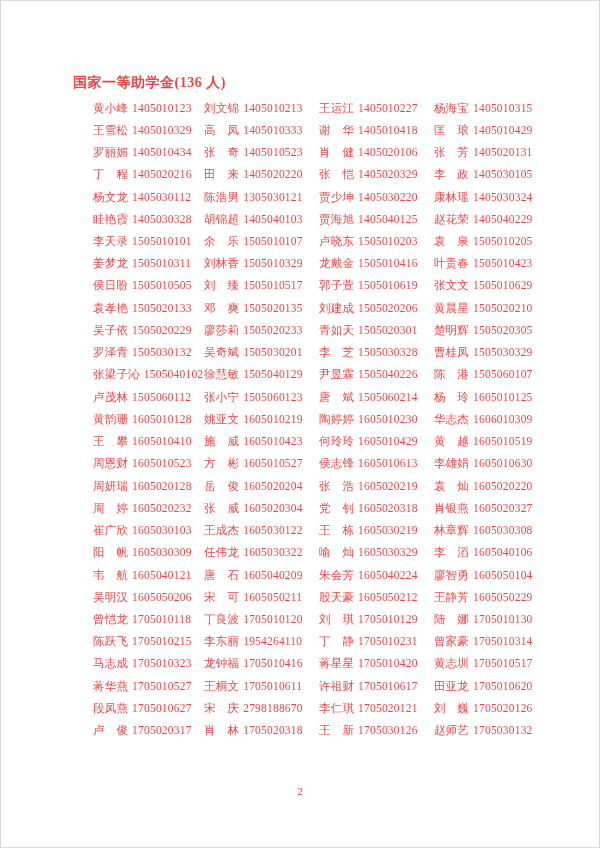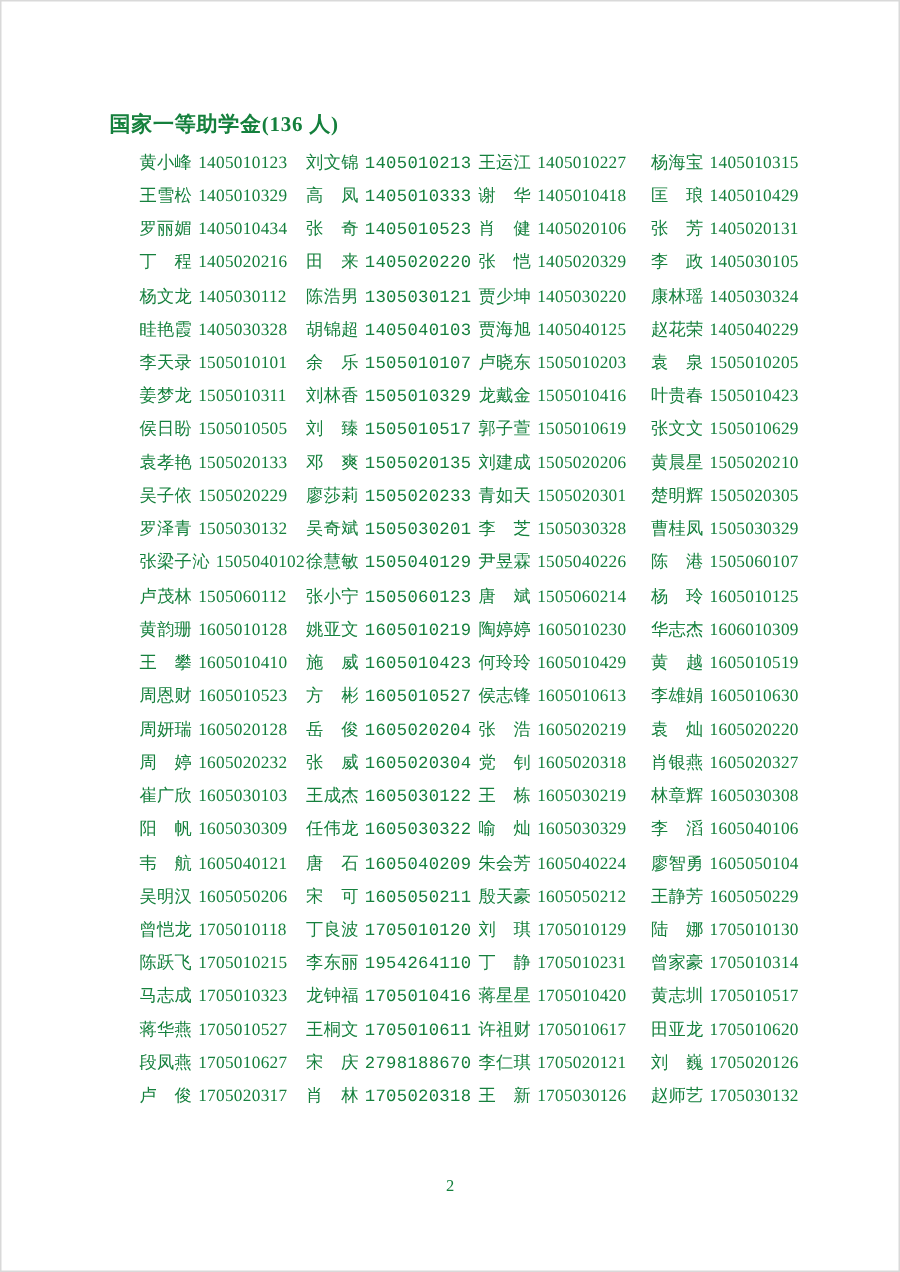--- a/index.html
+++ b/index.html
@@ -4,21 +4,21 @@
 <style>
   html, body { margin: 0; padding: 0; background: #ffffff; }
   .page {
     position: relative;
     width: 598px;
     height: 846px;
     background: #ffffff;
     border: 1px solid #d9d9d9;
     box-sizing: content-box;
     font-family: "Liberation Serif", "DejaVu Serif", serif;
-    color: #15803d;
+    color: #ef4444;
     overflow: hidden;
   }
   .title {
     position: absolute;
     left: 72px;
     top: 73px;
     margin: 0;
     font-size: 14px;
     font-weight: bold;
     letter-spacing: 0.5px;
@@ -36,21 +36,21 @@
     align-items: center;
     margin-left: 20px;
   }
   .cell {
     display: flex;
     align-items: baseline;
     white-space: nowrap;
     overflow: visible;
   }
   .cell:nth-child(1) { width: 116px; }
-  .cell:nth-child(2) { width: 120px; font-family: Liberation Mono, monospace; }
+  .cell:nth-child(2) { width: 120px; }
   .cell:nth-child(3) { width: 120px; }
   .cell:nth-child(4) { width: 116px; }
   .name {
     font-size: 11.5px;
     letter-spacing: 0.2px;
   }
   .sid {
     font-size: 11.5px;
     margin-left: 4px;
     letter-spacing: 0.2px;

